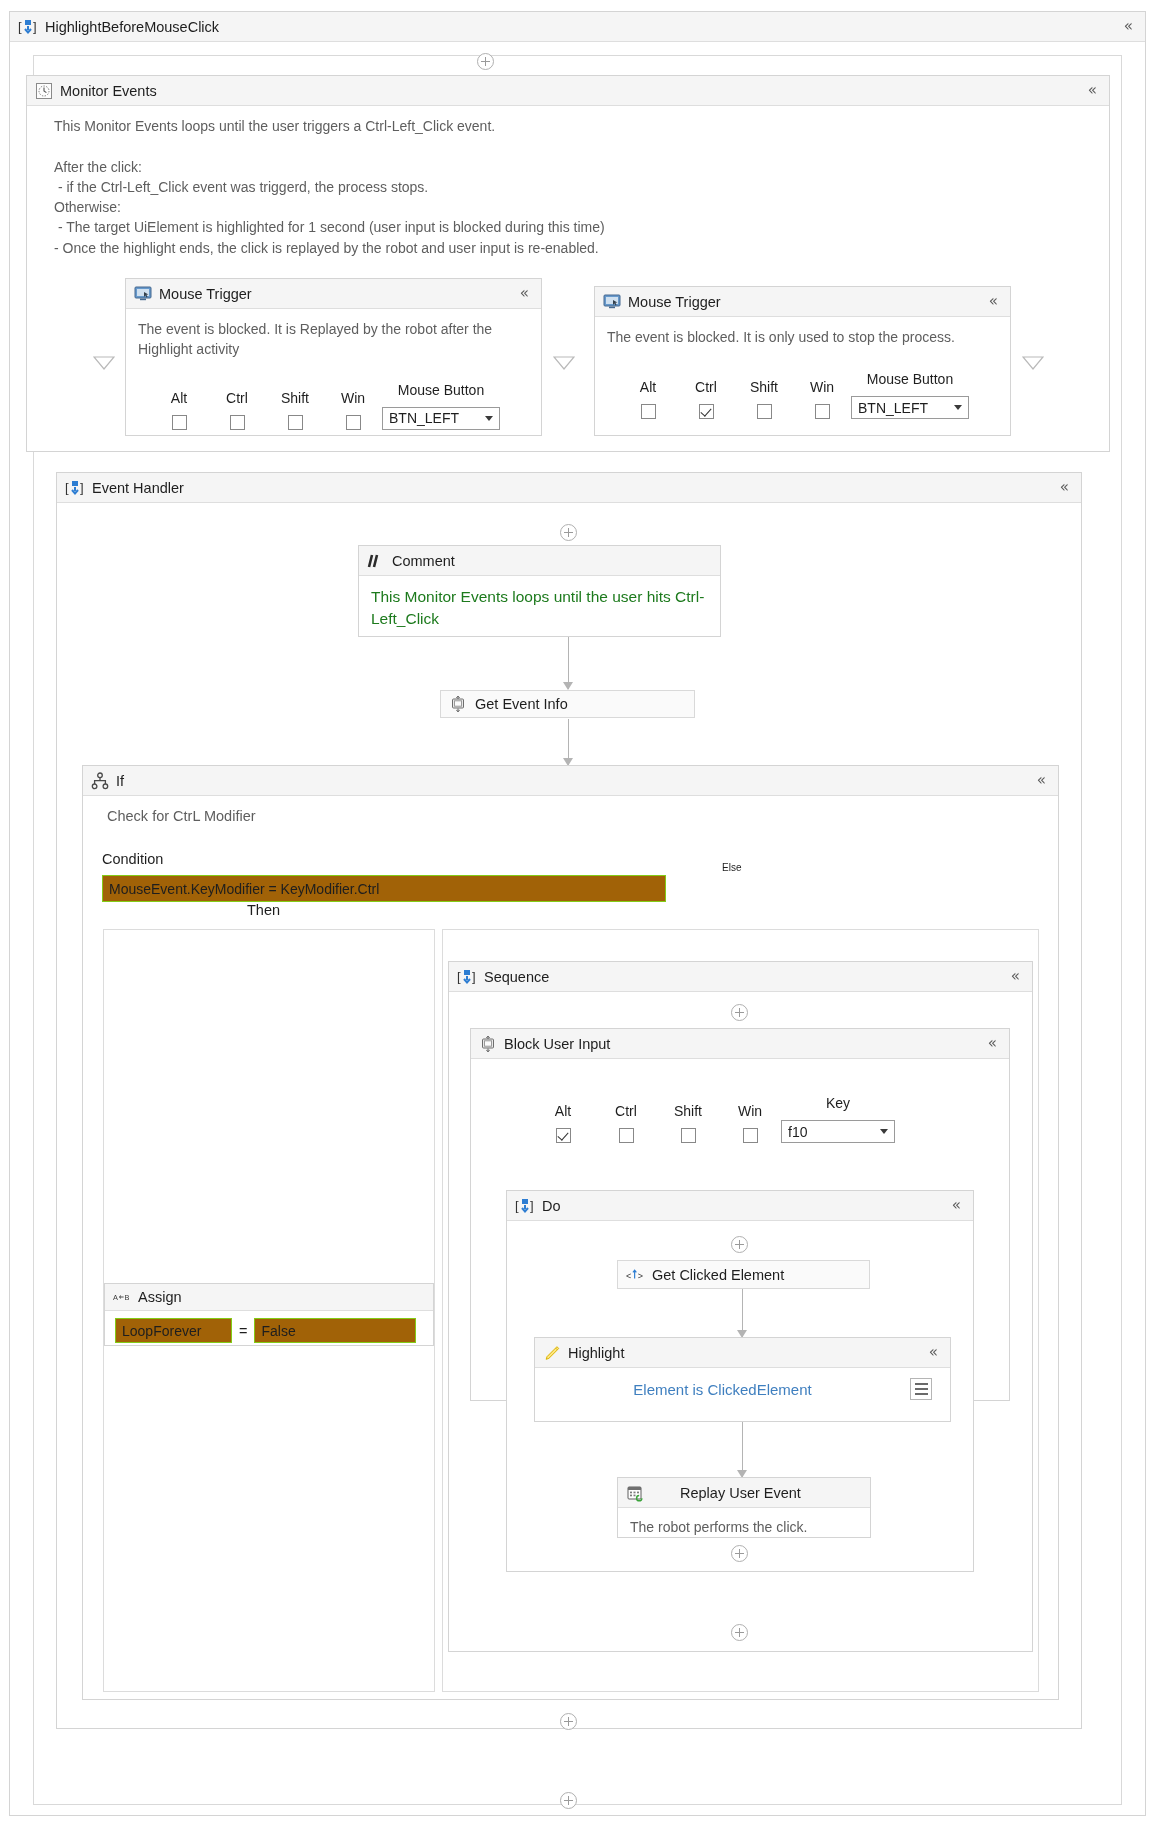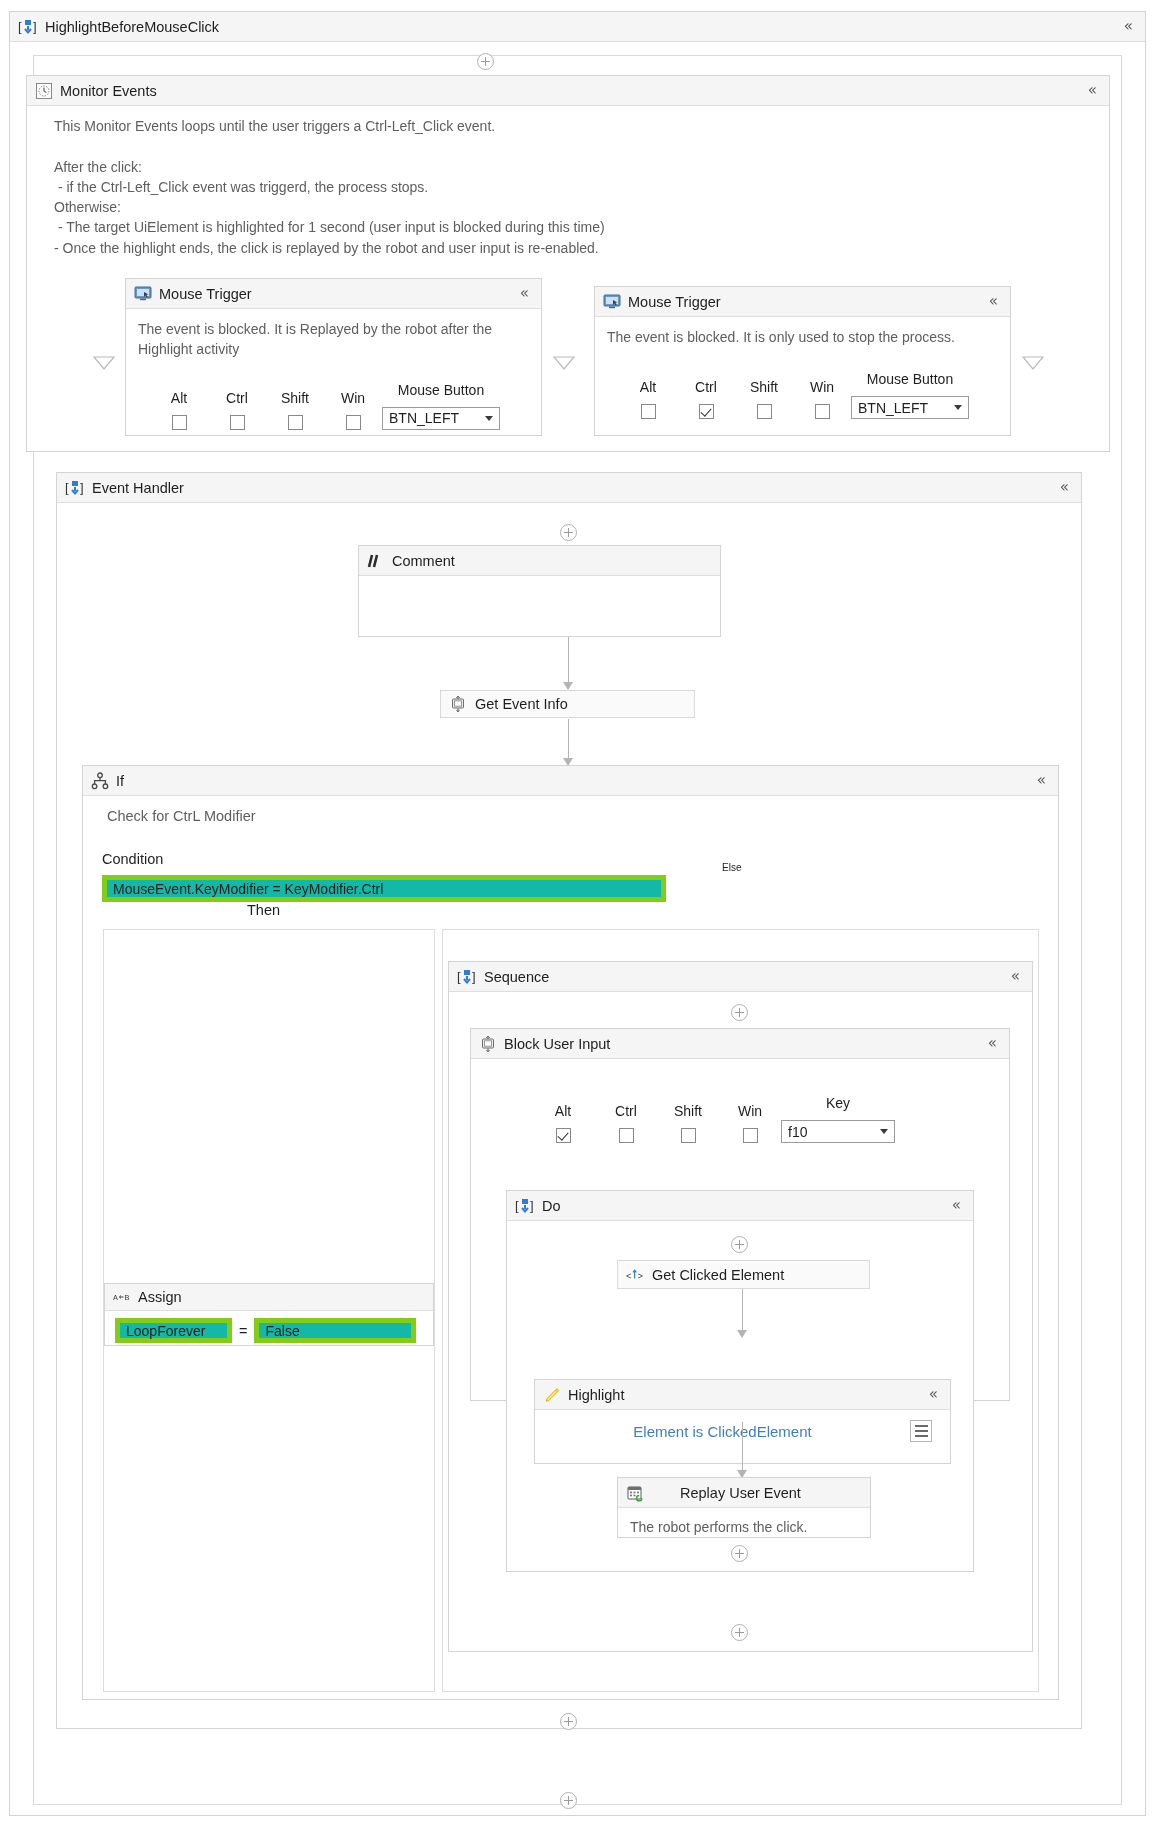--- a/index.html
+++ b/index.html
@@ -129,22 +129,22 @@
   .sel .caret {
     margin-left:auto;
     width:0;height:0;
     border-left:4.5px solid transparent;
     border-right:4.5px solid transparent;
     border-top:5.5px solid #3a3a3a;
   }
 
   
   .tbox {
-    border:5px solid #84cc16;
-    background:#14b8a6;
+    border:1px solid #84cc16;
+    background:#a16207;
     height:25px;
     display:flex;
     align-items:center;
     padding:0 6px;
     font-size:14px;
     color:#1e1e1e;
     cursor:text;
   }
 
   
@@ -197,21 +197,21 @@
   #assign-card { position:absolute; left:104px; top:1283px; width:330px; height:63px; }
 
   #sequence-card { position:absolute; left:448px; top:961px; width:585px; height:691px; }
   #biu-card { position:absolute; left:470px; top:1028px; width:540px; height:373px; }
   #do-card  { position:absolute; left:506px; top:1190px; width:468px; height:382px; }
 
   #gce-card { position:absolute; left:617px; top:1260px; width:253px; height:29px;
               display:flex; align-items:center; gap:8px; padding:0 8px;
               background:#fafafa; border:1px solid #d9d9d9; }
 
-  #highlight-card { position:absolute; left:534px; top:1337px; width:417px; height:85px;margin-top:42px; }
+  #highlight-card { position:absolute; left:534px; top:1337px; width:417px; height:85px; }
   .hl-row { display:flex; align-items:center; padding:10px 10px 10px 0; }
   .hl-text { flex:1; text-align:center; color:#3f7fbf; font-size:15px; }
   .burger {
     width:22px;height:22px;border:1px solid #b5b5b5;background:#fff;
     display:flex;flex-direction:column;justify-content:center;align-items:center;gap:3px;
     cursor:pointer; margin-right:8px;
   }
   .burger i { display:block;width:13px;height:2px;background:#6a6a6a; }
 
   #replay-card { position:absolute; left:617px; top:1477px; width:254px; height:61px; }
@@ -392,20 +392,21 @@
 <div class="card" id="comment-card">
   <div class="card-header">
     <span class="ic ic-sq">
       <svg width="18" height="16" viewBox="0 0 18 16">
         <path d="M5 2 L2 14" stroke="#2b2b2b" stroke-width="2.6"></path>
         <path d="M10 2 L7 14" stroke="#2b2b2b" stroke-width="2.6"></path>
       </svg>
     </span>
     <span class="card-title">Comment</span>
   </div>
+  <div class="comment-text">This Monitor Events loops until the user hits Ctrl-Left_Click</div>
 </div>
 
 <div class="conn abs-conn" style="left:568px; top:637px; height:52px;"></div>
 
 <div id="gei-card">
   <span class="ic ic-sq">
     <svg width="18" height="18" viewBox="0 0 18 18">
       <rect x="3.5" y="4" width="11" height="9" rx="1" fill="#e9e9e9" stroke="#6e6e6e"></rect>
       <rect x="5.5" y="5.8" width="7" height="5.4" fill="#fbfbfb" stroke="#9a9a9a"></rect>
       <path d="M9 1.5 L9 4 M7.3 2.7 L9 1.3 L10.7 2.7" stroke="#5a5a5a" stroke-width="1" fill="none"></path>

